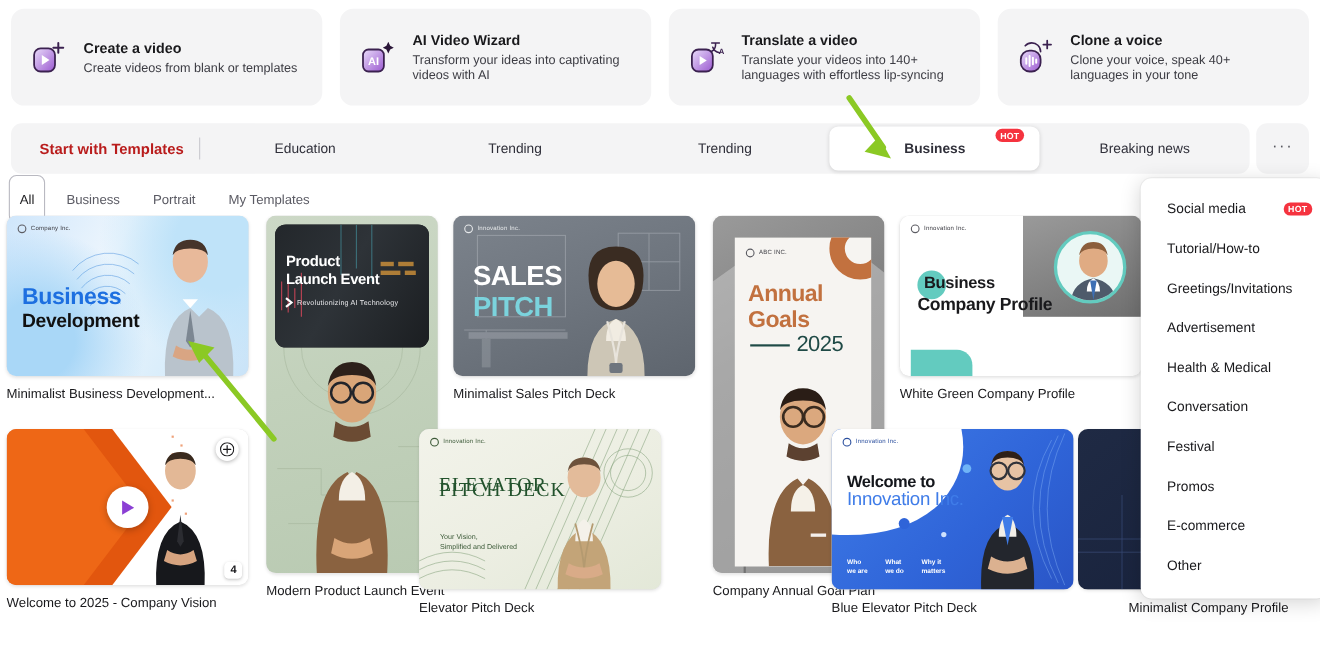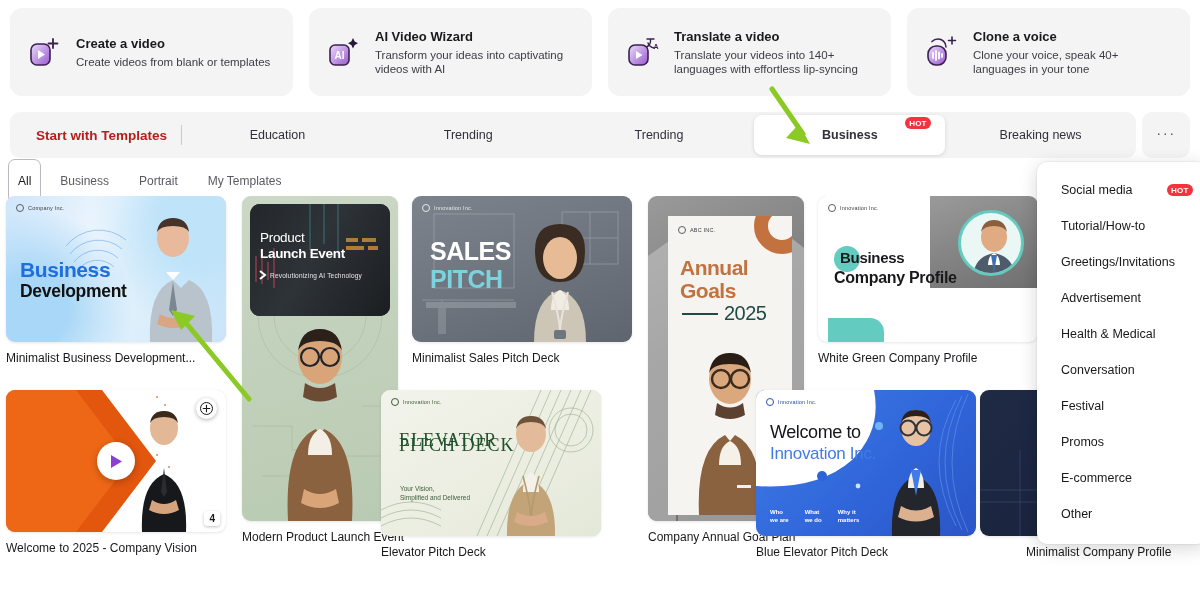--- a/index.html
+++ b/index.html
@@ -452,21 +452,21 @@
             <g fill="#f0a63c" opacity=".9">
               <rect x="96" y="34" width="12" height="4"></rect>
                 <rect x="112" y="34" width="14" height="4"></rect>
               <rect x="96" y="42" width="18" height="4"></rect>
                 <rect x="118" y="42" width="10" height="4"></rect>
             </g>
             <g stroke="#4aa8b8" stroke-width="1" fill="none" opacity=".7">
               <path d="M60 0 v46 M74 0 v40 M88 0 v52"></path>
             </g>
           </svg>
-          <div style="position:absolute;left:10px;top:26px;font-size:13.5px;font-weight:normal;color:#fff;line-height:16px;letter-spacing:-.3px;">Product</div>
+          <div style="position:absolute;left:10px;top:26px;font-size:13.5px;font-weight:bold;color:#fff;line-height:16px;letter-spacing:-.3px;">Product</div>
           <div style="position:absolute;left:10px;top:42px;font-size:13.5px;font-weight:bold;color:#fff;line-height:16px;letter-spacing:-.3px;">Launch Event</div>
           <div style="position:absolute;left:20px;top:68px;font-size:6.5px;color:#e7e7ea;letter-spacing:.2px;">Revolutionizing AI Technology</div>
           <svg style="position:absolute;left:9px;top:66px;" width="9" height="10" viewBox="0 0 9 10">
             <path d="M1 1 L6 5 L1 9" stroke="#fff" stroke-width="2" fill="none"></path>
           </svg>
         </div>
         <svg class="person" style="left:50%;transform:translateX(-50%);width:120px;height:200px;" viewBox="0 0 120 200">
           <ellipse cx="60" cy="36" rx="22" ry="27" fill="#d9a578"></ellipse>
           <path d="M38 30 q3-22 22-22 t22 22 q-4-10-22-10 t-22 10Z" fill="#2c201a"></path>
           <path d="M45 62 q15 10 30 0 l2 14 q-17 9 -34 0Z" fill="#6b4b33"></path>
@@ -678,21 +678,21 @@
               <path d="M212 4 q-32 68 0 138"></path>
           </g>
           <circle cx="123" cy="36" r="4" fill="#6fb4f7"></circle>
           <circle cx="66" cy="86" r="5" fill="#2f64d8"></circle>
           <circle cx="102" cy="96" r="2.4" fill="#cfe2fd"></circle>
         </svg>
         <div class="brandrow" style="color:#2b4f9e;">
           <span class="dot" style="border-color:#2b4f9e;"></span>
           <span>Innovation Inc.</span>
         </div>
-        <div style="position:absolute;left:14px;top:32px;font-size:18px;font-weight:normal;color:#14161b;line-height:21px;letter-spacing:-.4px;">Welcome to</div>
+        <div style="position:absolute;left:14px;top:38px;font-size:15px;font-weight:bold;color:#14161b;line-height:21px;letter-spacing:-.4px;">Welcome to</div>
         <div style="position:absolute;left:14px;top:54px;font-size:17px;color:#3f7ce8;line-height:20px;letter-spacing:-.3px;">Innovation Inc.</div>
         <div style="position:absolute;left:14px;bottom:12px;display:flex;gap:16px;">
           <div style="font-size:6px;color:#fff;font-weight:bold;line-height:8px;">
             <div>Who</div>
             <div>we are</div>
           </div>
           <div style="font-size:6px;color:#fff;font-weight:bold;line-height:8px;">
             <div>What</div>
             <div>we do</div>
           </div>

